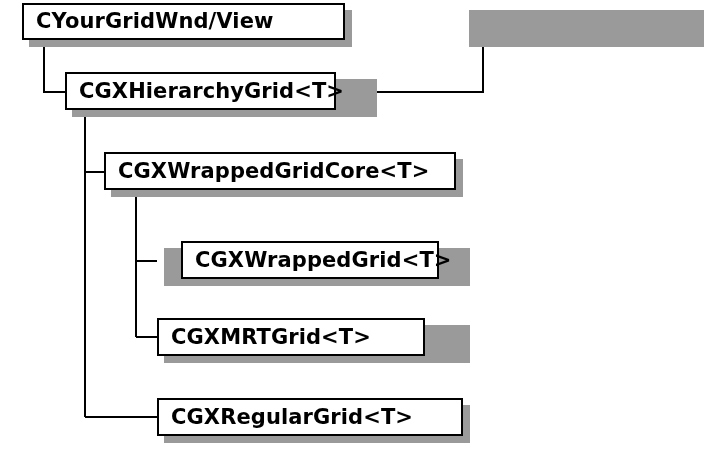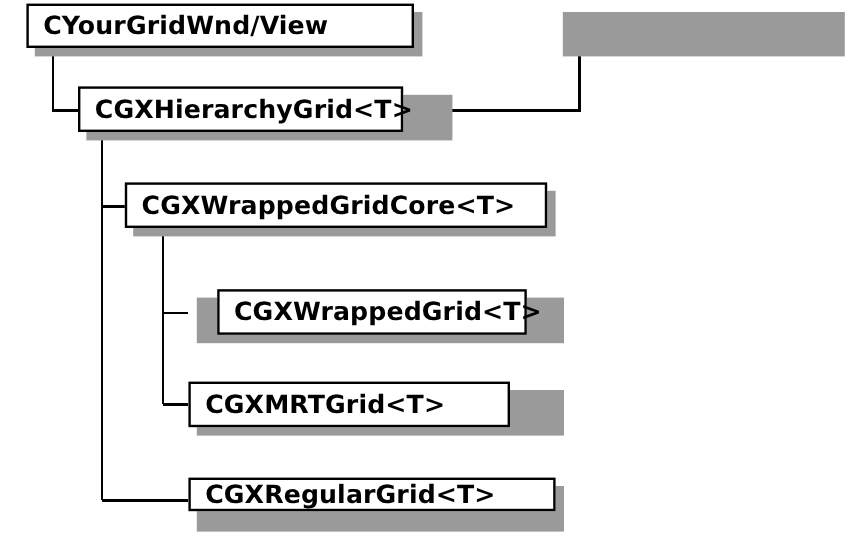--- a/index.html
+++ b/index.html
@@ -98,17 +98,17 @@
   </div>
 
   <div class="node" style="left:157px; top:241px; width:258px; height:38px;margin-left:24px;">
     <span class="node-label">CGXWrappedGrid&lt;T&gt;</span>
   </div>
 
   <div class="node" style="left:157px; top:318px; width:268px; height:38px;">
     <span class="node-label">CGXMRTGrid&lt;T&gt;</span>
   </div>
 
-  <div class="node" style="left:157px; top:398px; width:306px; height:28px;">
+  <div class="node" style="left:157px; top:398px; width:306px; height:38px;">
     <span class="node-label">CGXRegularGrid&lt;T&gt;</span>
   </div>
 
 </div>
 
 </body></html>

